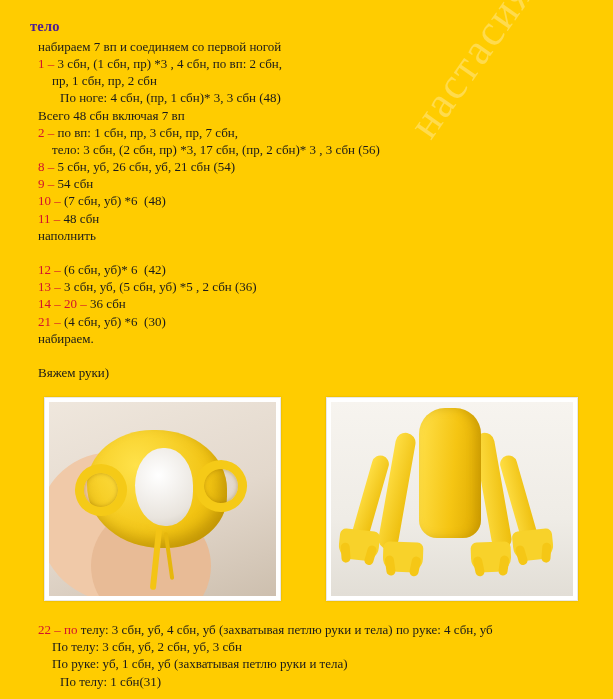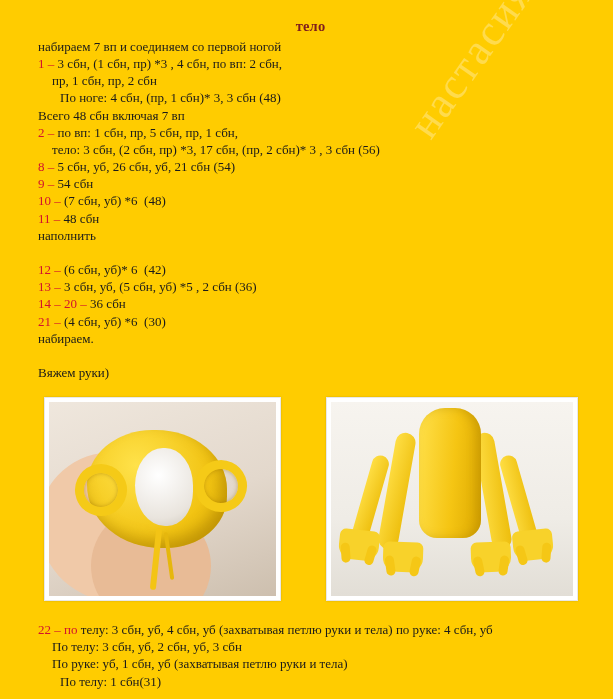--- a/index.html
+++ b/index.html
@@ -42,24 +42,23 @@
     top: 520px;
     font-size: 52px;
   }
   .content {
     position: relative;
     z-index: 2;
   }
   .title {
     font-weight: bold;
     font-size: 14.5px;
-    color: #7f1d1d;
+    color: #4c1d95;
     margin: 0 0 3px 0;
     letter-spacing: 0.2px;
-    text-align: center;
   }
   .line {
     font-size: 13px;
     color: #1a1a1a;
     line-height: 1.32;
     white-space: pre-wrap;
     margin-left: 8px;
   }
   .num {
     color: #d2122e;
@@ -234,21 +233,21 @@
   <div class="content">
 
     <div class="title">тело</div>
 
     <div id="lines-host">
         <div class="line"><span>набираем 7 вп и соединяем со первой ногой</span></div>
         <div class="line"><span class="num">1 – </span><span>3 сбн, (1 сбн, пр) *3 , 4 сбн, по вп: 2 сбн,</span></div>
         <div class="line indent1"><span>пр, 1 сбн, пр, 2 сбн</span></div>
         <div class="line indent2"><span>По ноге: 4 сбн, (пр, 1 сбн)* 3, 3 сбн (48)</span></div>
         <div class="line"><span>Всего 48 сбн включая 7 вп</span></div>
-        <div class="line"><span class="num">2 – </span><span>по вп: 1 сбн, пр, 5 сбн, пр, 1 сбн,</span></div>
+        <div class="line"><span class="num">2 – </span><span>по вп: 1 сбн, пр, 3 сбн, пр, 7 сбн,</span></div>
         <div class="line indent1"><span>тело: 3 сбн, (2 сбн, пр) *3, 17 сбн, (пр, 2 сбн)* 3 , 3 сбн (56)</span></div>
         <div class="line"><span class="num">8 – </span><span>5 сбн, уб, 26 сбн, уб, 21 сбн (54)</span></div>
         <div class="line"><span class="num">9 – </span><span>54 сбн</span></div>
         <div class="line"><span class="num">10 – </span><span>(7 сбн, уб) *6  (48)</span></div>
         <div class="line"><span class="num">11 – </span><span>48 сбн</span></div>
         <div class="line"><span>наполнить</span></div>
         <div class="line">&nbsp;</div>
         <div class="line"><span class="num">12 – </span><span>(6 сбн, уб)* 6  (42)</span></div>
         <div class="line"><span class="num">13 – </span><span>3 сбн, уб, (5 сбн, уб) *5 , 2 сбн (36)</span></div>
         <div class="line"><span class="num">14 – 20 – </span><span>36 сбн</span></div>

